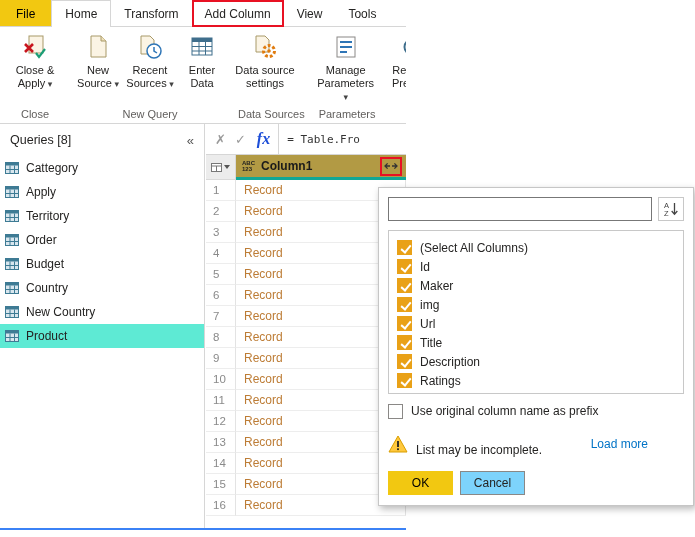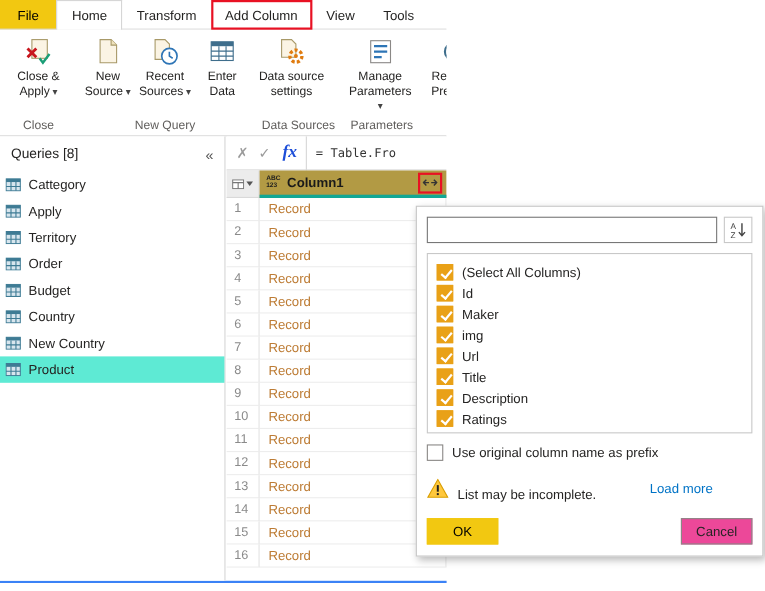--- a/index.html
+++ b/index.html
@@ -65,24 +65,24 @@
   .sort-btn { width:26px; height:24px; border:1px solid #c8c8c8; background:#fff; display:flex; align-items:center; justify-content:center; cursor:pointer; }
   .listbox { margin-top:9px; border:1px solid #c8c8c8; padding:5px 8px; }
   .opt { display:flex; align-items:flex-end; gap:8px; height:19px; cursor:pointer; }
   .cb { width:15px; height:15px; border:1px solid #8a8886; background:#fff; position:relative; flex:0 0 auto; cursor:pointer; }
   .cb.checked { background:#E9A117; border-color:#E9A117; }
   .cb.checked::after { content:""; position:absolute; left:4.5px; top:1.5px; width:4px; height:8px; border:solid #fff; border-width:0 2px 2px 0; transform:rotate(40deg); }
   .prefix-row { display:flex; align-items:flex-start; gap:8px; margin-top:10px; }
   .warn-row { display:flex; align-items:center; gap:8px; margin-top:11px; margin-bottom:14px; }
   .warn-text { color:#252423;margin-top:13px; }
   .load-more { color:#0073C6; margin-left:auto; margin-right:36px; cursor:pointer; }
-  .btn-row { display:flex; justify-content:space-between; gap:7px; }
+  .btn-row { display:flex; justify-content:flex-start; gap:7px; }
   .btn { width:65px; height:24px; font-size:12px; font-family:"Liberation Sans",sans-serif; display:flex; align-items:center; justify-content:center; cursor:pointer; }
   .btn-ok { background:#F2C811; border:1px solid #F2C811; color:#000; }
-  .btn-cancel { background:#ec4899; border:1px solid #8a8886; color:#252423; }
+  .btn-cancel { background:#7dd3fc; border:1px solid #8a8886; color:#252423; }
 </style>
 </head>
 <body>
 
 <div class="app-left">
 
   <div class="tabbar">
     <div class="tab tab-file">File</div>
     <div class="tab selected">Home</div>
     <div class="tab">Transform</div>

